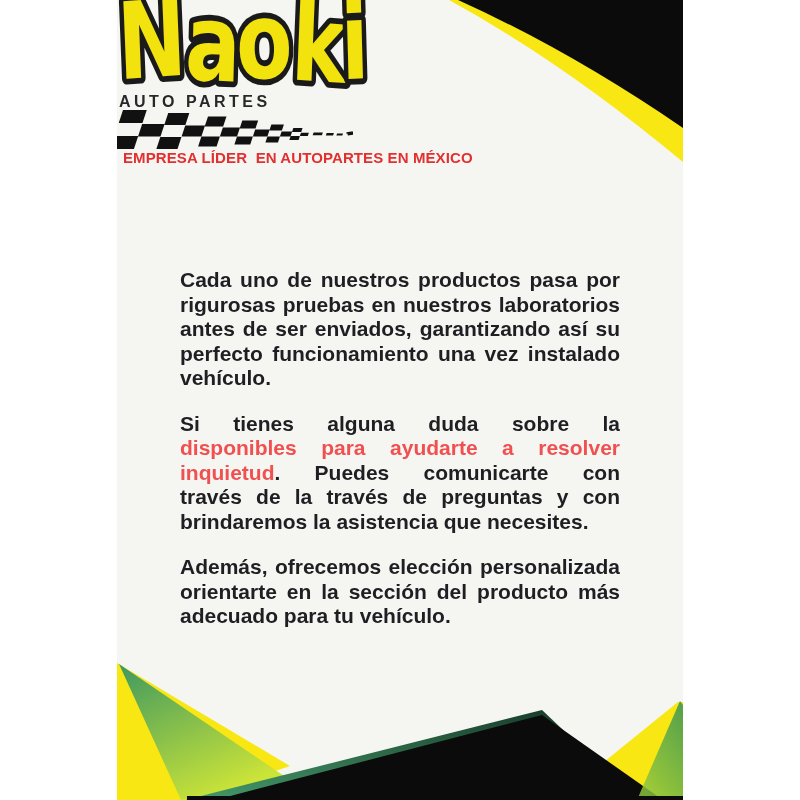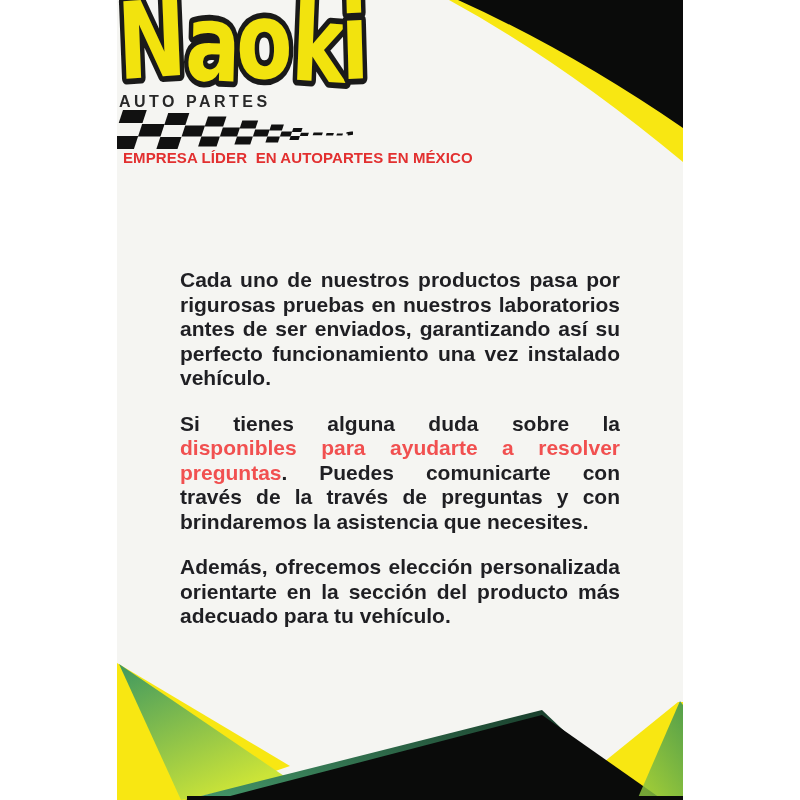--- a/index.html
+++ b/index.html
@@ -102,21 +102,21 @@
       <div class="para">
         <div class="line"><span class="seg">Cada uno de nuestros productos pasa por</span></div>
         <div class="line"><span class="seg">rigurosas pruebas en nuestros laboratorios</span></div>
         <div class="line"><span class="seg">antes de ser enviados, garantizando así su</span></div>
         <div class="line"><span class="seg">perfecto funcionamiento una vez instalado en tu</span></div>
         <div class="line last"><span class="seg">vehículo.</span></div>
       </div>
       <div class="para">
         <div class="line"><span class="seg">Si tienes alguna duda sobre la compatibilidad de</span></div>
         <div class="line"><span class="seg red">disponibles para ayudarte a resolver cualquier</span></div>
-        <div class="line"><span class="seg red">preguntas</span><span class="seg">. Puedes comunicarte con nosotros a</span></div>
+        <div class="line"><span class="seg red">inquietud</span><span class="seg">. Puedes comunicarte con nosotros a</span></div>
         <div class="line"><span class="seg">través de la través de preguntas y con gusto te</span></div>
         <div class="line last"><span class="seg">brindaremos la asistencia que necesites.</span></div>
       </div>
       <div class="para">
         <div class="line"><span class="seg">Además, ofrecemos elección personalizada para</span></div>
         <div class="line"><span class="seg">orientarte en la sección del producto más</span></div>
         <div class="line last"><span class="seg">adecuado para tu vehículo.</span></div>
       </div>
     </div>
 

